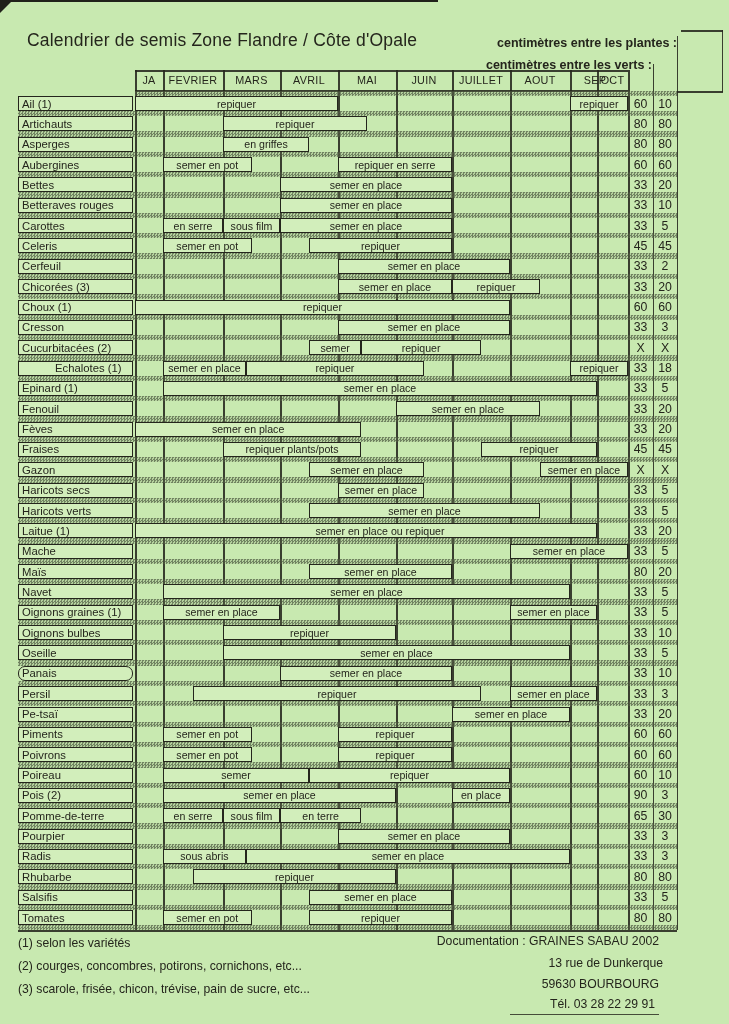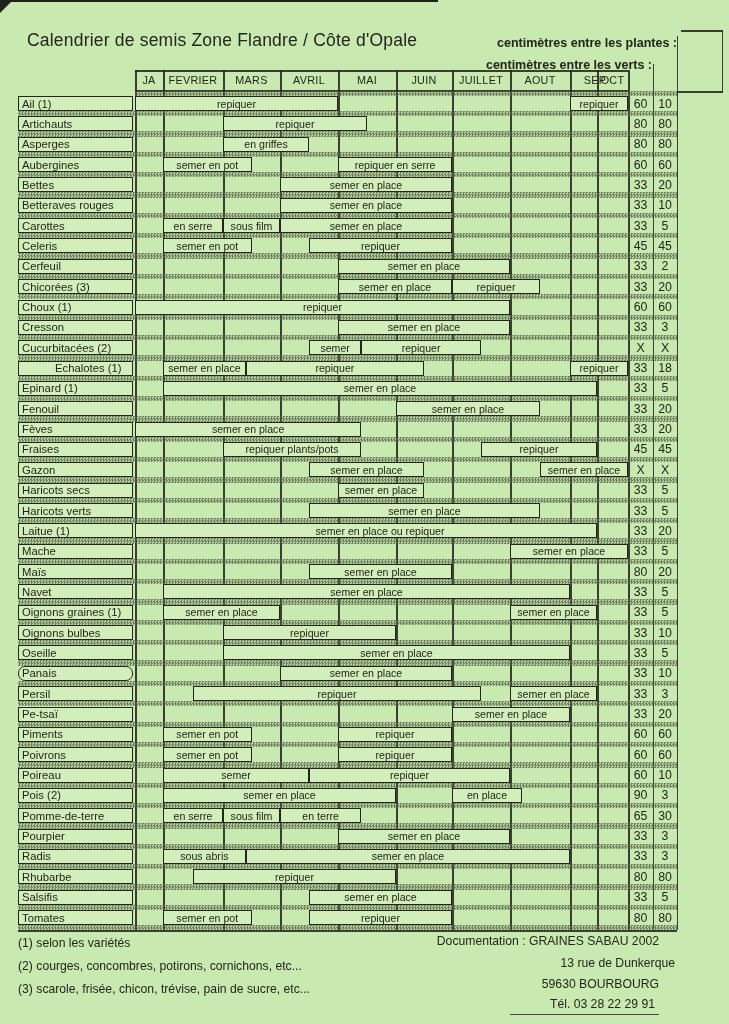--- a/index.html
+++ b/index.html
@@ -322,21 +322,21 @@
       <div class="numcell" style="left: 635px; top: 651.2px; width: 24px;">60</div>
       <div class="hatch" style="left: 0px; top: 686.55px; width: 659px; height: 5.35px;"></div>
       <div class="namebox" style="top: 671.55px;">Poireau</div>
       <div class="bar" style="left: 145px; top: 671.55px; width: 146px;">semer</div>
       <div class="bar" style="left: 291px; top: 671.55px; width: 201px;">repiquer</div>
       <div class="numcell" style="left: 610px; top: 671.55px; width: 25px;">60</div>
       <div class="numcell" style="left: 635px; top: 671.55px; width: 24px;">10</div>
       <div class="hatch" style="left: 0px; top: 706.9px; width: 659px; height: 5.35px;"></div>
       <div class="namebox" style="top: 691.9px;">Pois (2)</div>
       <div class="bar" style="left: 145px; top: 691.9px; width: 233px;">semer en place</div>
-      <div class="bar" style="left: 434px; top: 691.9px; width: 70px;">en place</div>
+      <div class="bar" style="left: 434px; top: 691.9px; width: 58px;">en place</div>
       <div class="numcell" style="left: 610px; top: 691.9px; width: 25px;">90</div>
       <div class="numcell" style="left: 635px; top: 691.9px; width: 24px;">3</div>
       <div class="hatch" style="left: 0px; top: 727.25px; width: 659px; height: 5.35px;"></div>
       <div class="namebox" style="top: 712.25px;">Pomme-de-terre</div>
       <div class="bar" style="left: 145px; top: 712.25px; width: 60px;">en serre</div>
       <div class="bar" style="left: 205px; top: 712.25px; width: 57px;">sous film</div>
       <div class="bar" style="left: 262px; top: 712.25px; width: 81.2px;">en terre</div>
       <div class="numcell" style="left: 610px; top: 712.25px; width: 25px;">65</div>
       <div class="numcell" style="left: 635px; top: 712.25px; width: 24px;">30</div>
       <div class="hatch" style="left: 0px; top: 747.6px; width: 659px; height: 5.35px;"></div>
@@ -366,17 +366,17 @@
       <div class="bar" style="left: 291px; top: 814px; width: 143px;">repiquer</div>
       <div class="numcell" style="left: 610px; top: 814px; width: 25px;">80</div>
       <div class="numcell" style="left: 635px; top: 814px; width: 24px;">80</div>
     </div>
 
   <div class="footnote" style="top:936px;">(1) selon les variétés</div>
   <div class="footnote" style="top:959px;">(2) courges, concombres, potirons, cornichons, etc...</div>
   <div class="footnote" style="top:982px;">(3) scarole, frisée, chicon, trévise, pain de sucre, etc...</div>
 
   <div class="docline" style="top:934px;right:70px;font-weight:500;">Documentation : GRAINES SABAU 2002</div>
-  <div class="docline" style="top:956px;right:54px;">13 rue de Dunkerque</div>
+  <div class="docline" style="top:956px;right:66px;">13 rue de Dunkerque</div>
   <div class="docline" style="top:977px;right:70px;">59630 BOURBOURG</div>
   <div class="docline" style="top:997px;right:70px;border-bottom:1.4px solid rgba(36,37,28,.8);padding:0 4px 3px 40px;">Tél. 03 28 22 29 91</div>
 
 </div>
 
 </body></html>

